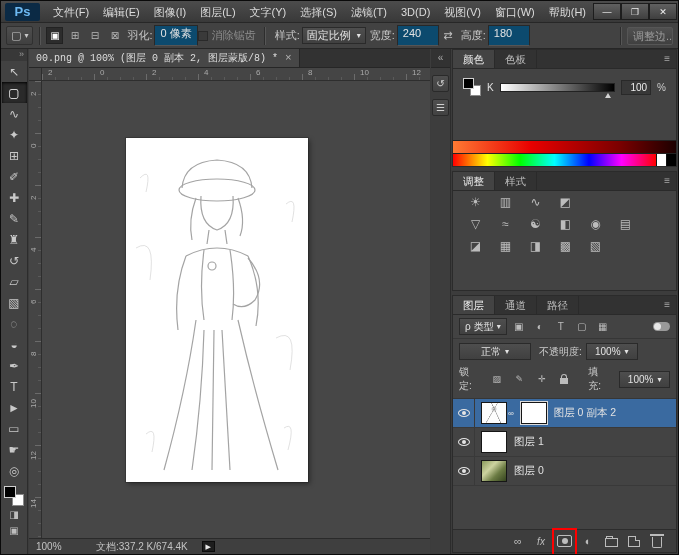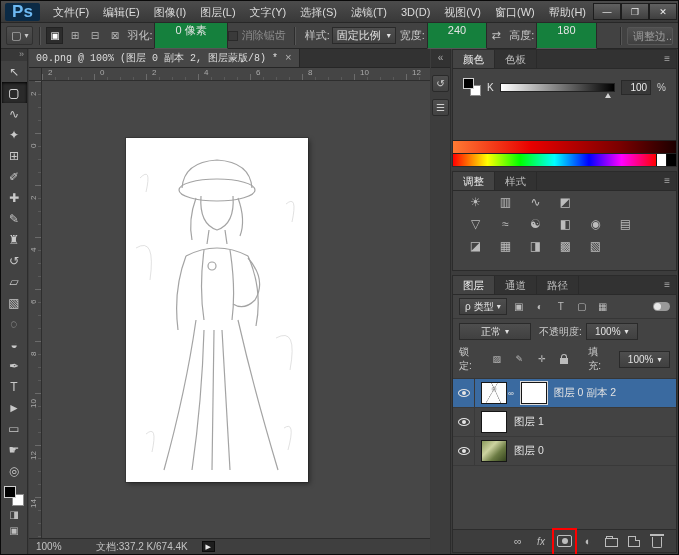--- a/index.html
+++ b/index.html
@@ -6,39 +6,39 @@
   body { margin: 0; background: #222; font-family: "Liberation Sans", "DejaVu Sans", sans-serif; }
 
   .ps-window { position: relative; width: 679px; height: 555px; background: #3c3c3c;
     border: 1px solid #0a0a0a; overflow: hidden; color: #ccc; }
 
   
   .menubar { position: absolute; top: 0; left: 0; right: 0; height: 22px;
     background: linear-gradient(#4c4c4c, #393939); border-bottom: 1px solid #272727;
     display: flex; align-items: center; font-size: 11px; }
   .ps-logo { width: 40px; height: 18px; margin: 0 6px 0 4px; background: #0b2a45; color: #6db9f2;
-    font-weight: bold; font-size: 17px; display: flex; align-items: center; justify-content: center; border-radius: 2px; }
+    font-weight: bold; font-size: 13px; display: flex; align-items: center; justify-content: center; border-radius: 2px; }
   .menu-item { padding: 0 7px; height: 22px; line-height: 22px; color: #dcdcdc; white-space: nowrap; }
   .win-controls { margin-left: auto; display: flex; margin-right: 1px; }
   .win-btn { width: 28px; height: 17px; background: linear-gradient(#606060, #3f3f3f);
     border: 1px solid #1d1d1d; color: #f0f0f0; font-size: 9px; display: flex; align-items: center; justify-content: center; }
 
   
   .options-bar { position: absolute; top: 22px; left: 0; right: 0; height: 26px; background: #424242;
     border-bottom: 1px solid #262626; display: flex; align-items: center; font-size: 11px; color: #c8c8c8; padding: 0 5px; }
   .ob-group { display: flex; align-items: center; gap: 3px; }
   .ob-sep { width: 1px; height: 18px; background: #2d2d2d; box-shadow: 1px 0 0 #565656; margin: 0 6px; }
   .tool-preset { display: flex; align-items: center; gap: 3px; padding: 2px 4px; border: 1px solid #303030;
     background: linear-gradient(#4e4e4e, #404040); border-radius: 2px; }
   .mode-btn { width: 17px; height: 17px; display: flex; align-items: center; justify-content: center;
     color: #b8b8b8; font-size: 10px; border: 1px solid transparent; }
   .mode-btn.active { background: #2c2c2c; border-color: #222; color: #fff; }
   .ob-label { margin: 0 2px 0 4px; white-space: nowrap; }
-  .ob-field { background: #15803d; border: 1px solid #282828; border-bottom-color: #555; height: 27px;
-    line-height: 15px; padding: 0 20px; color: #e3e3e3; min-width: 42px; white-space: nowrap; }
+  .ob-field { background: #0c4a6e; border: 1px solid #282828; border-bottom-color: #555; height: 21px;
+    line-height: 15px; padding: 0 5px; color: #e3e3e3; min-width: 42px; white-space: nowrap; }
   .ob-select { display: flex; align-items: center; justify-content: space-between; gap: 4px;
     background: linear-gradient(#4e4e4e, #404040); border: 1px solid #2a2a2a; height: 17px; padding: 0 4px; min-width: 64px; color: #e3e3e3; }
   .ob-checkbox { width: 10px; height: 10px; background: #3a3a3a; border: 1px solid #2a2a2a; display: inline-block; }
   .dim { color: #8d8d8d; }
   .swap-btn { width: 18px; height: 17px; display: flex; align-items: center; justify-content: center; color: #c0c0c0; font-size: 11px; }
   .spacer { flex: 1; }
   .refine-btn { border: 1px solid #565656; background: linear-gradient(#505050, #404040); color: #9d9d9d;
     height: 18px; line-height: 16px; padding: 0 5px; white-space: nowrap; overflow: hidden; max-width: 46px; border-radius: 2px; }
 
   
@@ -362,21 +362,21 @@
       <div class="ramp">
         <div class="ramp-red"></div>
         <div class="ramp-rainbow">
           <div class="spectrum"></div>
           <div class="chip-white"></div>
           <div class="chip-black"></div>
         </div>
       </div>
     </div>
 
-    <div class="panel" style="height:100px;">
+    <div class="panel" style="height:120px;">
       <div class="panel-tabs">
         <div class="ptab active">调整</div>
         <div class="ptab">样式</div>
         <div class="panel-menu">≡</div>
       </div>
       <div class="adj-row">
         <div class="adj-icon">☀</div>
         <div class="adj-icon">▥</div>
         <div class="adj-icon">∿</div>
         <div class="adj-icon">◩</div>

